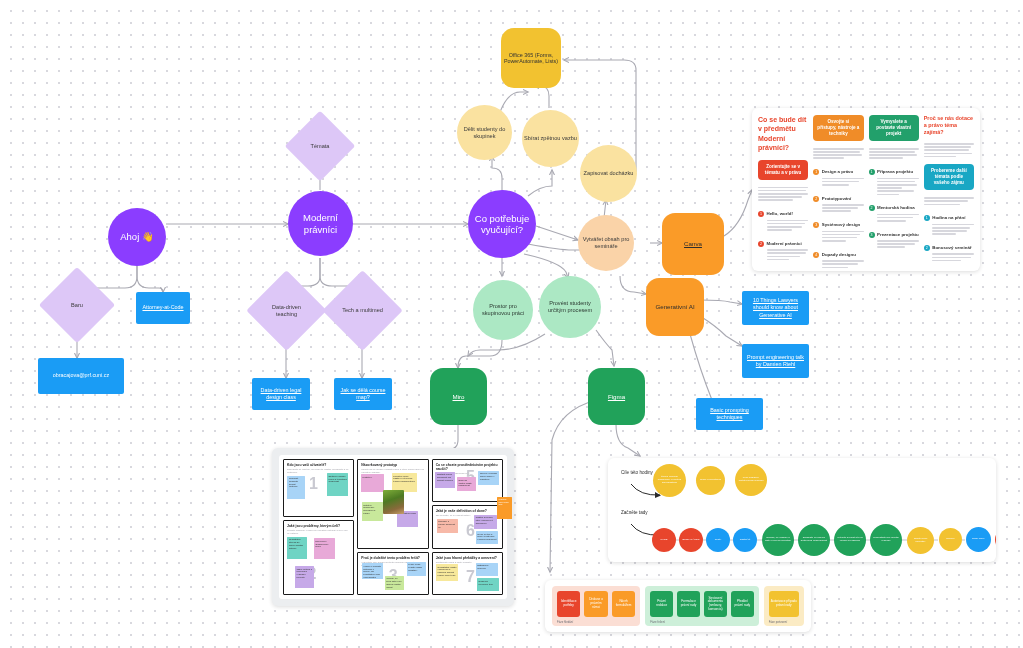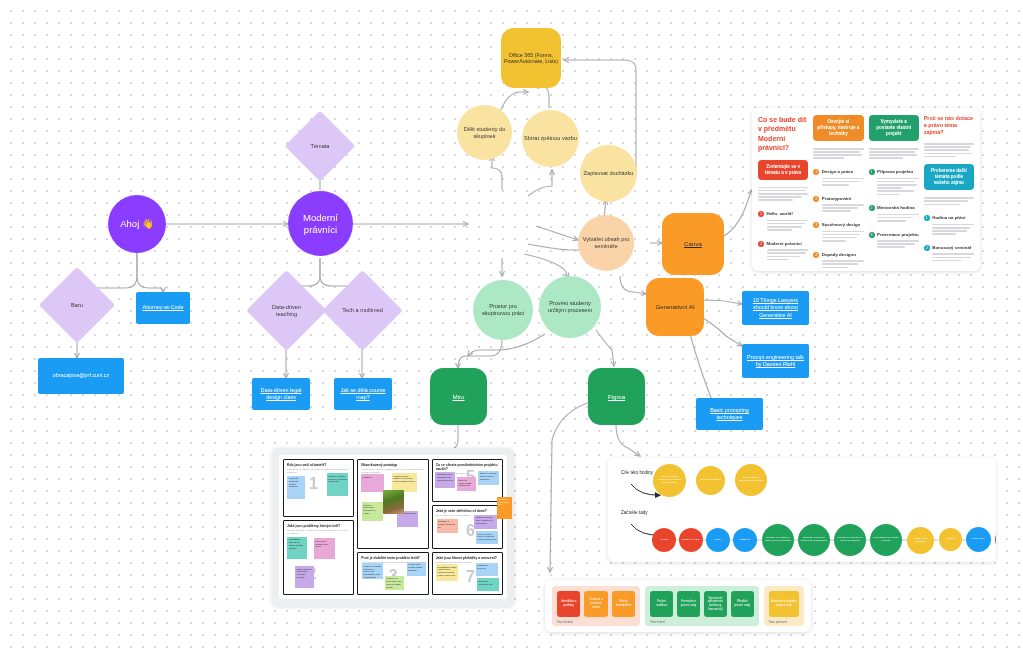--- a/index.html
+++ b/index.html
@@ -198,28 +198,31 @@
       <path d="M724,236 Q740,226 748,200 L752,190"></path>
 
       <path d="M458,424 L458,440 Q458,450 446,450 L400,452"></path>
 
       <path d="M616,424 Q616,444 628,448 L640,456"></path>
 
       <path d="M596,400 Q560,410 552,440 L550,572"></path>
     </g>
   </svg>
 
-  <div class="node circle purple-main" style="left:108px; top:195px; width:58px; height:58px;">
+  <div class="node circle purple-main" style="left:108px; top:208px; width:58px; height:58px;">
     <span>Ahoj 👋</span>
   </div>
 
   <div class="node circle purple-main" style="left:288px; top:191px; width:65px; height:65px;">
     <span>Moderní právníci</span>
   </div>
 
+  <div class="node circle purple-main" style="left:468px; top:190px; width:68px; height:68px;">
+    <span>Co potřebuje vyučující?</span>
+  </div>
 
   <div class="diamond-wrap" style="left:295px; top:121px; width:50px; height:50px;">
     <div class="diamond-shape"></div>
     <div class="diamond-label">Témata</div>
   </div>
 
   <div class="diamond-wrap" style="left:50px; top:278px; width:54px; height:54px;">
     <div class="diamond-shape"></div>
     <div class="diamond-label">Baru</div>
   </div>

